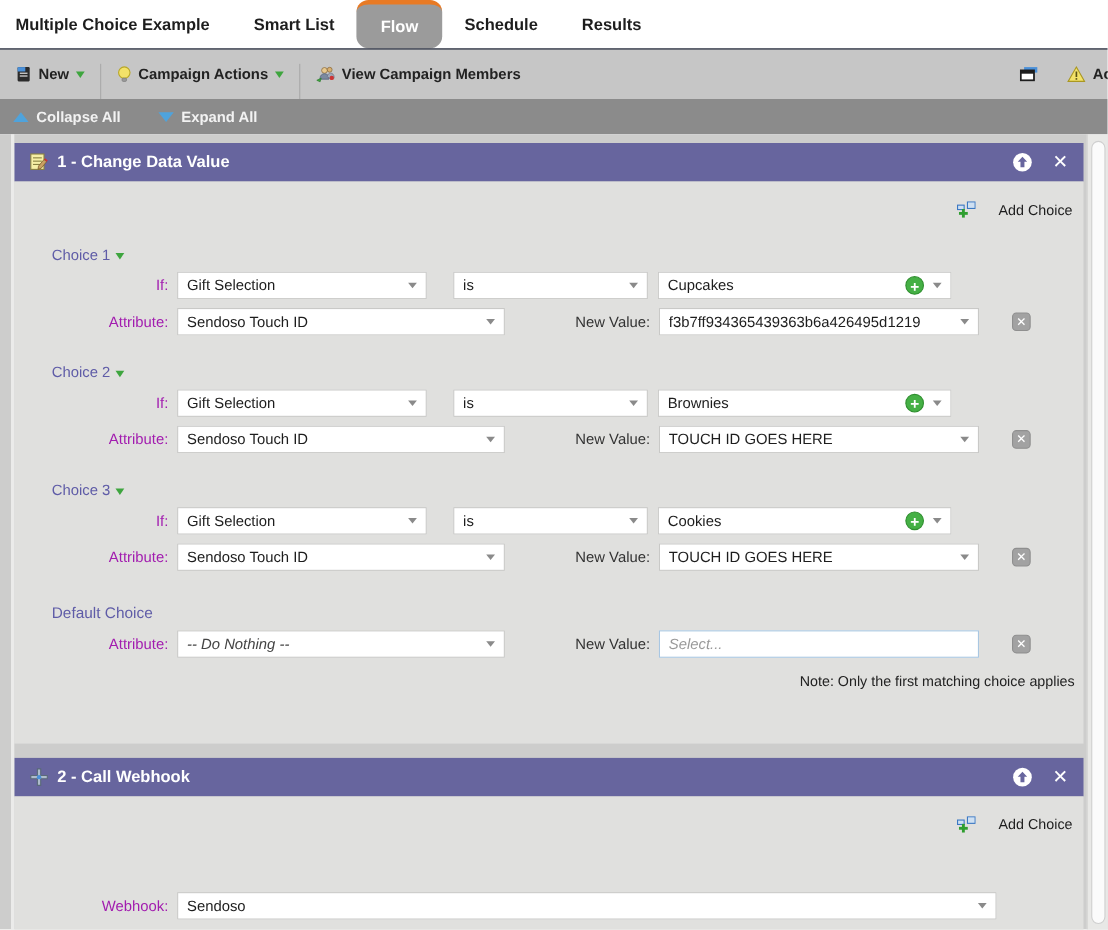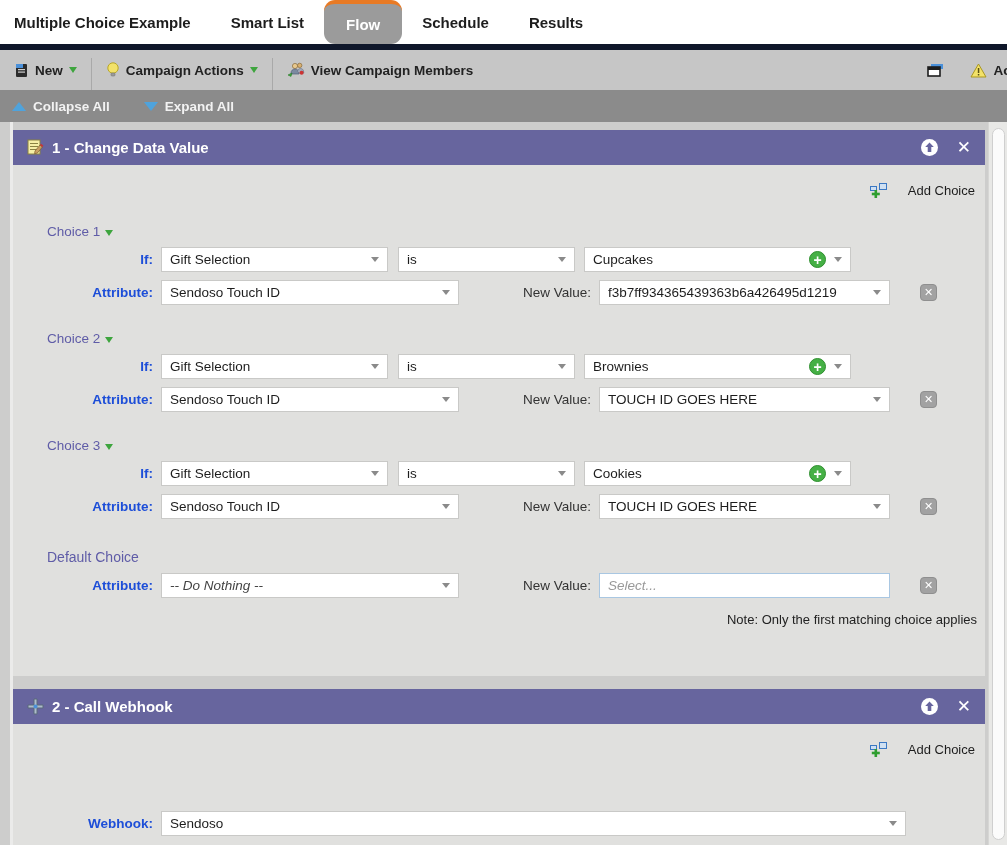--- a/index.html
+++ b/index.html
@@ -8,21 +8,21 @@
 
   
   .tabbar { height:44px; background:#ffffff; display:flex; align-items:stretch; }
   .tab { display:flex; align-items:center; padding:0 20px; font-size:15px; color:#1d1d1d;
          font-weight:600; cursor:pointer; position:relative; }
   .tab.first { padding-left:14px; }
   .tab.active { background:#9b9b9b; color:#ffffff; border-top:4px solid #e87a24; padding:0 22px;border-radius:11px; }
 
   
   .toolbar { height:46px; background:#c6c6c6; display:flex; align-items:flex-end;
-             border-top:6px solid #0f172a; position:relative; }
+             border-top:1px solid #0f172a; position:relative; }
   .tbtn { display:flex; align-items:center; gap:6px; font-size:13.5px; font-weight:600;
           color:#222; padding:0 14px; height:100%; cursor:pointer; white-space:nowrap; }
   .tsep { width:1px; height:32px; background:#a9a9a9; }
   .tright { position:absolute; right:-12px; top:0; height:100%; display:flex; align-items:center; gap:26px; }
   .tri-green { width:0; height:0; border-left:4px solid transparent; border-right:4px solid transparent;
                border-top:6px solid #3ea53e; display:inline-block; }
 
   
   .collapsebar { height:32px; background:#8b8b8b; display:flex; align-items:center; gap:34px;
                  padding-left:12px; }
@@ -57,28 +57,28 @@
   .addchoice { display:flex; align-items:center; gap:21px; font-size:13px; color:#1d1d1d;
                cursor:pointer; }
 
   .choice-label { display:flex; align-items:center; gap:5px; margin:26px 0 0 34px;
                   font-size:13.5px; color:#5f5ca7; cursor:pointer; }
   .choice-label .tg { width:0;height:0;border-left:4px solid transparent;border-right:4px solid transparent;
                       border-top:6px solid #3ea53e; margin-top:2px; }
   .default-label { margin:30px 0 0 34px; font-size:14px; color:#5f5ca7; }
 
   .frow { display:flex; align-items:center; margin-top:8px; height:25px; }
-  .flabel { width:148px; text-align:right; padding-right:8px; font-size:13.5px; color:#1d4ed8;font-weight:bold; }
+  .flabel { width:148px; text-align:right; padding-right:8px; font-size:13.5px; color:#a21caf; }
   .flabel2 { width:140px; text-align:right; padding-right:8px; font-size:13.5px; color:#333; }
   .dd { background:#ffffff; border:1px solid #c9c9c7; height:25px; display:flex; align-items:center;
         padding:0 8px; font-size:13.5px; color:#1d1d1d; cursor:pointer; position:relative; }
   .dd .val { flex:1; overflow:hidden; white-space:nowrap; }
   .chev { width:0;height:0;border-left:4px solid transparent;border-right:4px solid transparent;
           border-top:5px solid #8a8a8a; margin-left:8px; flex:none; }
-  .w227{width:227px;} .w177{width:177px; margin-left:10px;} .w267{width:267px; margin-left:9px;}
+  .w227{width:227px;} .w177{width:177px; margin-left:24px;} .w267{width:267px; margin-left:9px;}
   .w298{width:298px;} .w291{width:291px;}
   .pluscircle { width:17px; height:17px; border-radius:50%; background:#45b045; color:#fff;
                 display:flex; align-items:center; justify-content:center; font-size:14px;
                 font-weight:bold; line-height:1; flex:none; margin-left:6px;
                 border:1px solid #2f8f2f; cursor:pointer; }
   .xbtn { width:17px; height:17px; border-radius:4px; background:#a2a2a2; border:1px solid #8f8f8f;
           color:#fff; font-size:11px; font-weight:bold; display:flex; align-items:center;
           justify-content:center; margin-left:30px; cursor:pointer; }
   .ddnothing .val { font-style:italic; color:#444; }
   .selinput { width:291px; height:25px; border:1px solid #a9c7e2; background:#fff; padding:0 8px;

